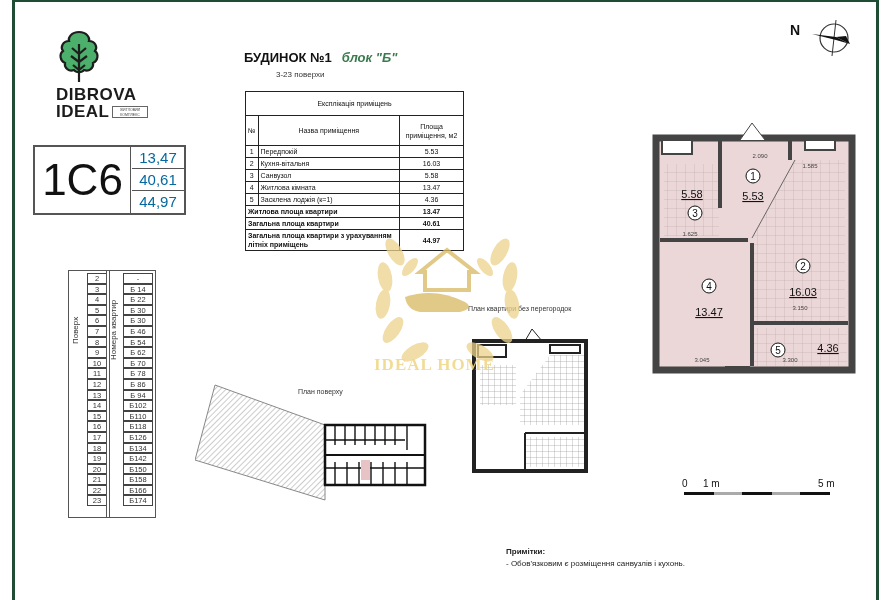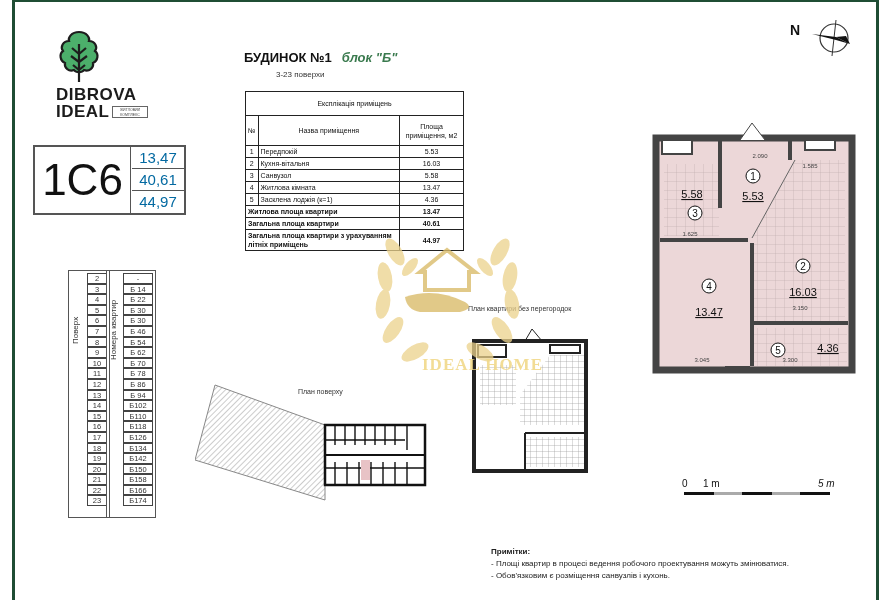--- a/index.html
+++ b/index.html
@@ -42,27 +42,27 @@
   .cells { position: absolute; top: 2px; }
   .floors-list .cells { left: 18px; width: 20px; }
   .apts-list .cells { left: 16px; width: 30px; }
   .cell { height: 10.6px; border: 1px solid #444; margin-bottom: 0; font-size: 7.5px; line-height: 9px; text-align: center; color: #333; }
   
   .floor-plan-label { position: absolute; left: 298px; top: 388px; font-size: 7px; color: #333; }
   .no-partition-label { position: absolute; left: 468px; top: 305px; font-size: 7px; color: #333; }
   
   .watermark { position: absolute; left: 365px; top: 212px; width: 165px; height: 170px; pointer-events: none; }
   .wm-text { position: absolute; left: 374px; top: 355px; font-family: "Liberation Serif", serif; font-size: 17px;
-             color: #f1d98a; letter-spacing: 1px; font-weight: bold; opacity: 0.9; margin-left: 48px; }
+             color: #f1d98a; letter-spacing: 1px; font-weight: bold; opacity: 0.9; }
   
   .scale { position: absolute; left: 680px; top: 478px; width: 155px; height: 20px; }
   .scale-lbl { position: absolute; top: 0; font-size: 10px; color: #111; }
   .scale-bar { position: absolute; top: 14px; height: 3px; }
   
-  .notes { position: absolute; left: 491px; top: 546px; font-size: 8px; color: #222; line-height: 12px; }
+  .notes { position: absolute; left: 506px; top: 546px; font-size: 8px; color: #222; line-height: 12px; }
   .notes .title { font-weight: bold; }
   
   .compass { position: absolute; left: 790px; top: 12px; width: 70px; height: 50px; }
   .compass-n { position: absolute; left: 0; top: 10px; font-size: 14px; font-weight: bold; }
 </style>
 </head>
 <body>
 
 <div class="frame"></div>
 
@@ -329,25 +329,24 @@
     <circle cx="24" cy="22" r="14" fill="none" stroke="#333" stroke-width="1.2"></circle>
     <line x1="26" y1="4" x2="22" y2="40" stroke="#333" stroke-width="1"></line>
     <polygon points="2,18 26,21 40,28 26,24" fill="#111"></polygon>
     <polygon points="26,21 40,28 36,20" fill="#111"></polygon>
   </svg>
 </div>
 
 <div class="scale">
   <span class="scale-lbl" style="left:2px;">0</span>
   <span class="scale-lbl" style="left:23px;">1 m</span>
-  <span class="scale-lbl" style="left:138px;font-style:italic;">5 m</span>
+  <span class="scale-lbl" style="left:138px;">5 m</span>
   <div class="scale-bar" style="left:4px;width:30px;background:#111;"></div>
   <div class="scale-bar" style="left:34px;width:28px;background:#aaa;"></div>
   <div class="scale-bar" style="left:62px;width:30px;background:#111;"></div>
   <div class="scale-bar" style="left:92px;width:28px;background:#aaa;"></div>
   <div class="scale-bar" style="left:120px;width:30px;background:#111;"></div>
 </div>
 
 <div class="notes">
   <div class="title">Примітки:</div>
-  <div>- Площі квартир в процесі ведення робочого проектування можуть змінюватися.</div>
   <div>- Обов'язковим є розміщення санвузлів і кухонь.</div>
 </div>
 
 </body></html>

